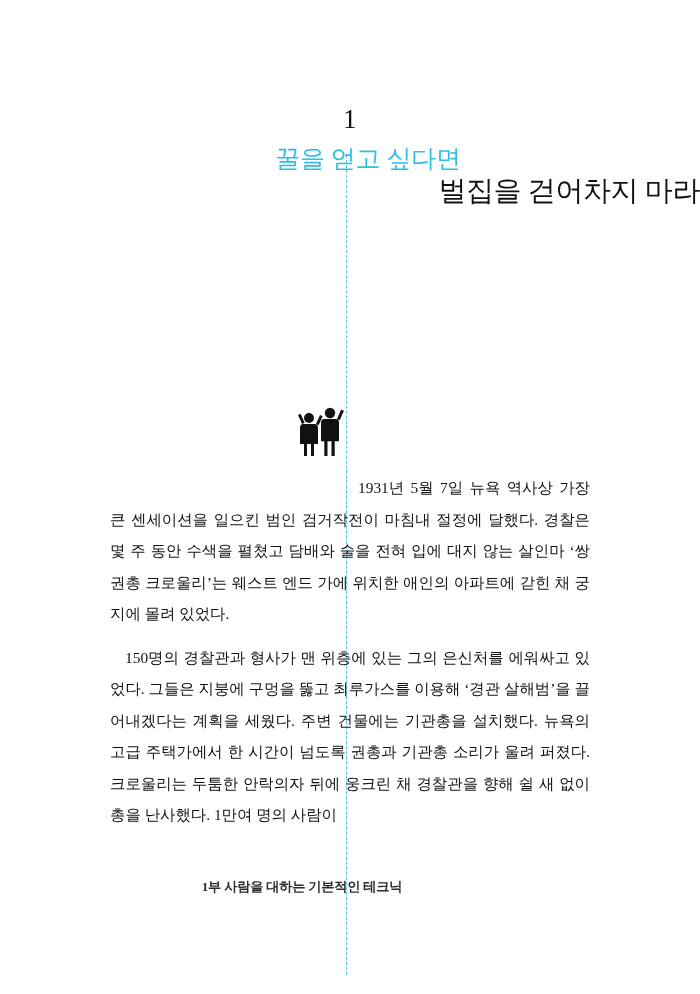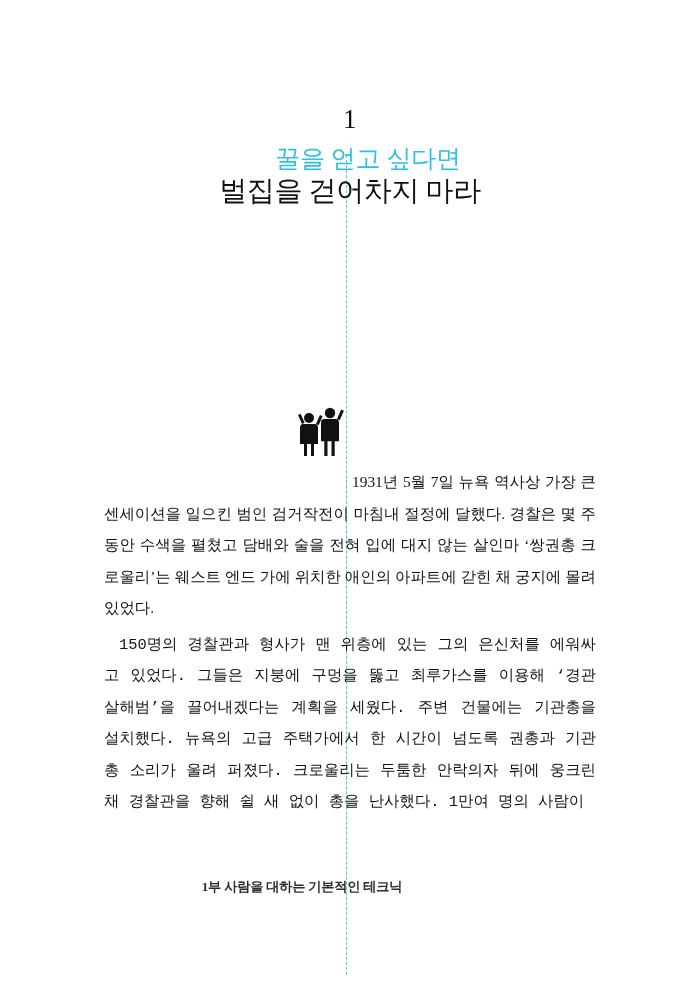--- a/index.html
+++ b/index.html
@@ -58,21 +58,21 @@
     font-weight: 400;
     letter-spacing: -0.2px;
     padding-left: 36px;
   }
 
   .title-line-2 {
     position: absolute;
     top: 172px;
     left: 0;
     right: 0;
-    text-align: center;
+    text-align: right;
     font-size: 28px;
     color: #111;
     font-weight: 400;
     letter-spacing: -0.4px;
   }
 
   
   .illustration {
     position: absolute;
     left: 294px;
@@ -86,25 +86,24 @@
     left: 98px;
     top: 460px;
     width: 504px;
     font-size: 15.4px;
     line-height: 31.5px;
     text-align: justify;
     text-justify: inter-character;
     color: #111;
   }
   .body-text p {
-    margin: 6px;
+    margin: 12px;
   }
   .body-text p.indent {
     text-indent: 15px;
-    font-family: Liberation Mono, monospace;
   }
   .first-par {
     text-indent: 248px;
   }
 
   .footer {
     position: absolute;
     left: 0;
     right: 0;
     top: 878px;

